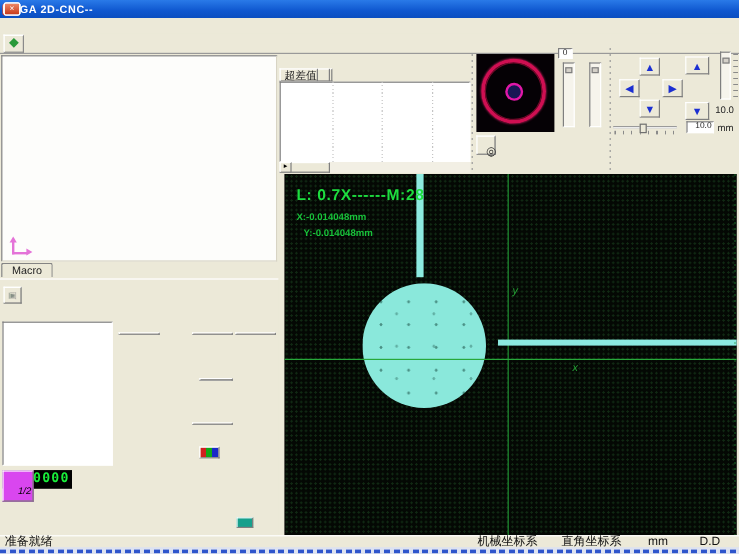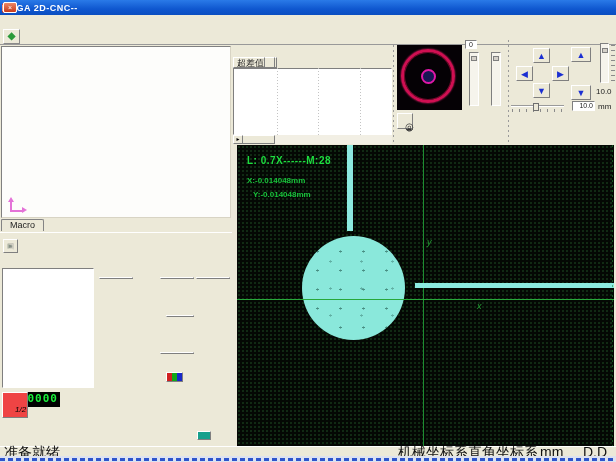--- a/index.html
+++ b/index.html
@@ -96,21 +96,21 @@
 
   
   .dro{left:2px;top:392px;width:95px;}
   .dro-row{position:static;display:flex;gap:1px;margin-bottom:2px;height:15px;}
   .dro-row *{position:static;}
   .ax{width:14px;height:15px;font-size:9px;font-weight:bold;background:#ece9d8;
     border:1px solid;border-color:#fff #7f7f7f #7f7f7f #fff;padding:0;}
   .lcd{width:58px;height:15px;background:#000;color:#19ef3a;
     font-family:"DejaVu Sans Mono",monospace;font-size:11px;font-weight:bold;
     text-align:right;line-height:14px;padding-right:2px;letter-spacing:1px;}
-  .half{width:17px;height:15px;font-size:8px;background:#ef4444;border:1px solid;
+  .half{width:17px;height:15px;font-size:8px;background:#d946ef;border:1px solid;
     border-color:#fff #7f7f7f #7f7f7f #fff;padding:12px;font-style:italic;}
 
   
   .tblhead{left:233px;top:57px;height:11px;display:flex;}
   .tblhead *{position:static;}
   .th{height:11px;font-size:9px;line-height:10px;padding-left:3px;background:#ece9d8;
     border:1px solid;border-color:#fff #7f7f7f #7f7f7f #fff;color:#222;white-space:nowrap;overflow:hidden;}
   .th:nth-child(1){width:44px;}.th:nth-child(2){width:41px;}
   .th:nth-child(3){width:42px;}.th:nth-child(4){width:32px;}
   .tblbody{left:233px;top:68px;width:159px;height:67px;background:#fff;
@@ -167,29 +167,29 @@
   .vcircle{left:65px;top:91px;width:103px;height:104px;border-radius:50%;background:#8ae8db;
     background-image:radial-gradient(rgba(20,70,60,.55) 1px,transparent 1.5px),
                      radial-gradient(rgba(20,70,60,.35) 1px,transparent 1.5px);
     background-size:23px 19px,31px 27px;background-position:4px 6px,13px 12px;}
   .vseg{left:110px;top:0;width:6px;height:86px;background:#8ceae0;}
   .gvline{left:186px;top:0;width:1px;height:301px;background:#1e8c31;}
   .ghline{left:0;top:154px;width:377px;height:1px;background:#27a83a;}
   .cyanh{left:178px;top:138px;width:199px;height:5px;background:#8ceae0;}
   .vborder{right:1px;top:0;width:1px;height:301px;
     background:repeating-linear-gradient(180deg,#1e8c31 0 2px,transparent 2px 5px);opacity:.6;}
-  .hudlens{left:10px;top:10px;font-size:10px;font-weight:bold;color:#1ddd3f;letter-spacing:.5px;}
+  .hudlens{left:10px;top:10px;font-size:13px;font-weight:bold;color:#1ddd3f;letter-spacing:.5px;}
   .hudxy{font-size:8px;font-weight:bold;color:#18c23a;}
   .axlabel{font-size:9px;color:#25a035;font-style:italic;}
   .stagedigits{left:36px;top:255px;font-family:"DejaVu Sans Mono",monospace;font-weight:bold;
     font-size:56px;color:#7fe9dc;letter-spacing:6px;line-height:56px;}
 
   
   .statusbar{left:0;top:446px;width:616px;height:10px;background:#ece9d8;border-top:1px solid #fff;}
-  .sbtext{font-size:14px;line-height:10px;color:#111;white-space:nowrap;}
+  .sbtext{font-size:10px;line-height:10px;color:#111;white-space:nowrap;}
   .bluestrip{left:0;top:456px;width:616px;height:6px;background:#dde2f0;
     background-image:repeating-linear-gradient(90deg,#2e55cc 0 5px,transparent 5px 8px);
     background-position:0 2px;background-size:100% 3px;background-repeat:repeat-x;}
 </style>
 </head>
 <body>
 
 <div id="app">
 
   <div class="titlebar">

